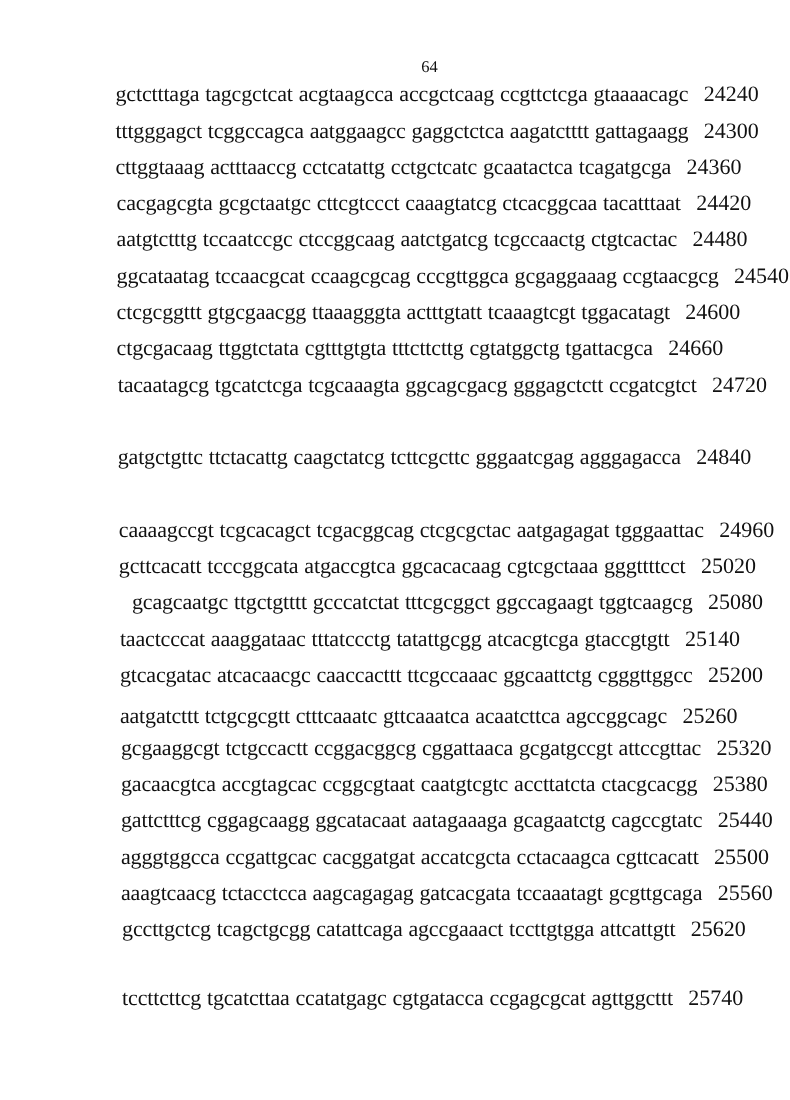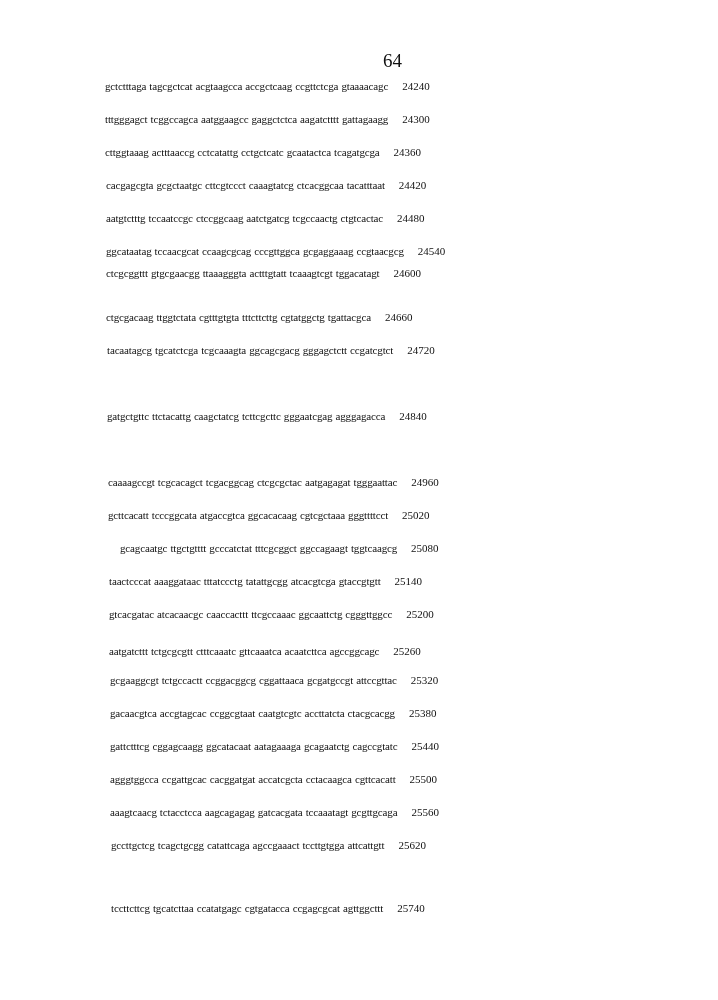--- a/index.html
+++ b/index.html
@@ -12,34 +12,34 @@
       height: 1000px;
       position: relative;
       overflow: hidden;
       font-family: "Liberation Serif", "DejaVu Serif", serif;
       color: #111111;
     }
     .page-number {
       position: absolute;
       left: 383px;
       top: 52px;
-      font-size: 19px;
+      font-size: 15px;
       line-height: 18px;
     }
     .seq-list {
       position: absolute;
       left: 0;
       top: 0;
       width: 718px;
       height: 1000px;
     }
     .seq-line {
       position: absolute;
       white-space: nowrap;
-      font-size: 11px;
+      font-size: 20px;
       line-height: 18px;
       letter-spacing: -0.15px;
       word-spacing: 0.5px;
     }
     .seq-text {
       display: inline-block;
     }
     .seq-num {
       display: inline-block;
       margin-left: 14px;
@@ -63,21 +63,21 @@
   </div>
   <div class="seq-line" style="left:106px;top:176px;">
     <span class="seq-text">cacgagcgta gcgctaatgc cttcgtccct caaagtatcg ctcacggcaa tacatttaat</span><span class="seq-num">24420</span>
   </div>
   <div class="seq-line" style="left:106px;top:209px;">
     <span class="seq-text">aatgtctttg tccaatccgc ctccggcaag aatctgatcg tcgccaactg ctgtcactac</span><span class="seq-num">24480</span>
   </div>
   <div class="seq-line" style="left:106px;top:242px;">
     <span class="seq-text">ggcataatag tccaacgcat ccaagcgcag cccgttggca gcgaggaaag ccgtaacgcg</span><span class="seq-num">24540</span>
   </div>
-  <div class="seq-line" style="left:106px;top:264px;text-decoration:underline;">
+  <div class="seq-line" style="left:106px;top:275px;text-decoration:underline;">
     <span class="seq-text">ctcgcggttt gtgcgaacgg ttaaagggta actttgtatt tcaaagtcgt tggacatagt</span><span class="seq-num">24600</span>
   </div>
   <div class="seq-line" style="left:106px;top:308px;">
     <span class="seq-text">ctgcgacaag ttggtctata cgtttgtgta tttcttcttg cgtatggctg tgattacgca</span><span class="seq-num">24660</span>
   </div>
   <div class="seq-line" style="left:107px;top:341px;">
     <span class="seq-text">tacaatagcg tgcatctcga tcgcaaagta ggcagcgacg gggagctctt ccgatcgtct</span><span class="seq-num">24720</span>
   </div>
   <div class="seq-line" style="left:107px;top:407px;">
     <span class="seq-text">gatgctgttc ttctacattg caagctatcg tcttcgcttc gggaatcgag agggagacca</span><span class="seq-num">24840</span>

